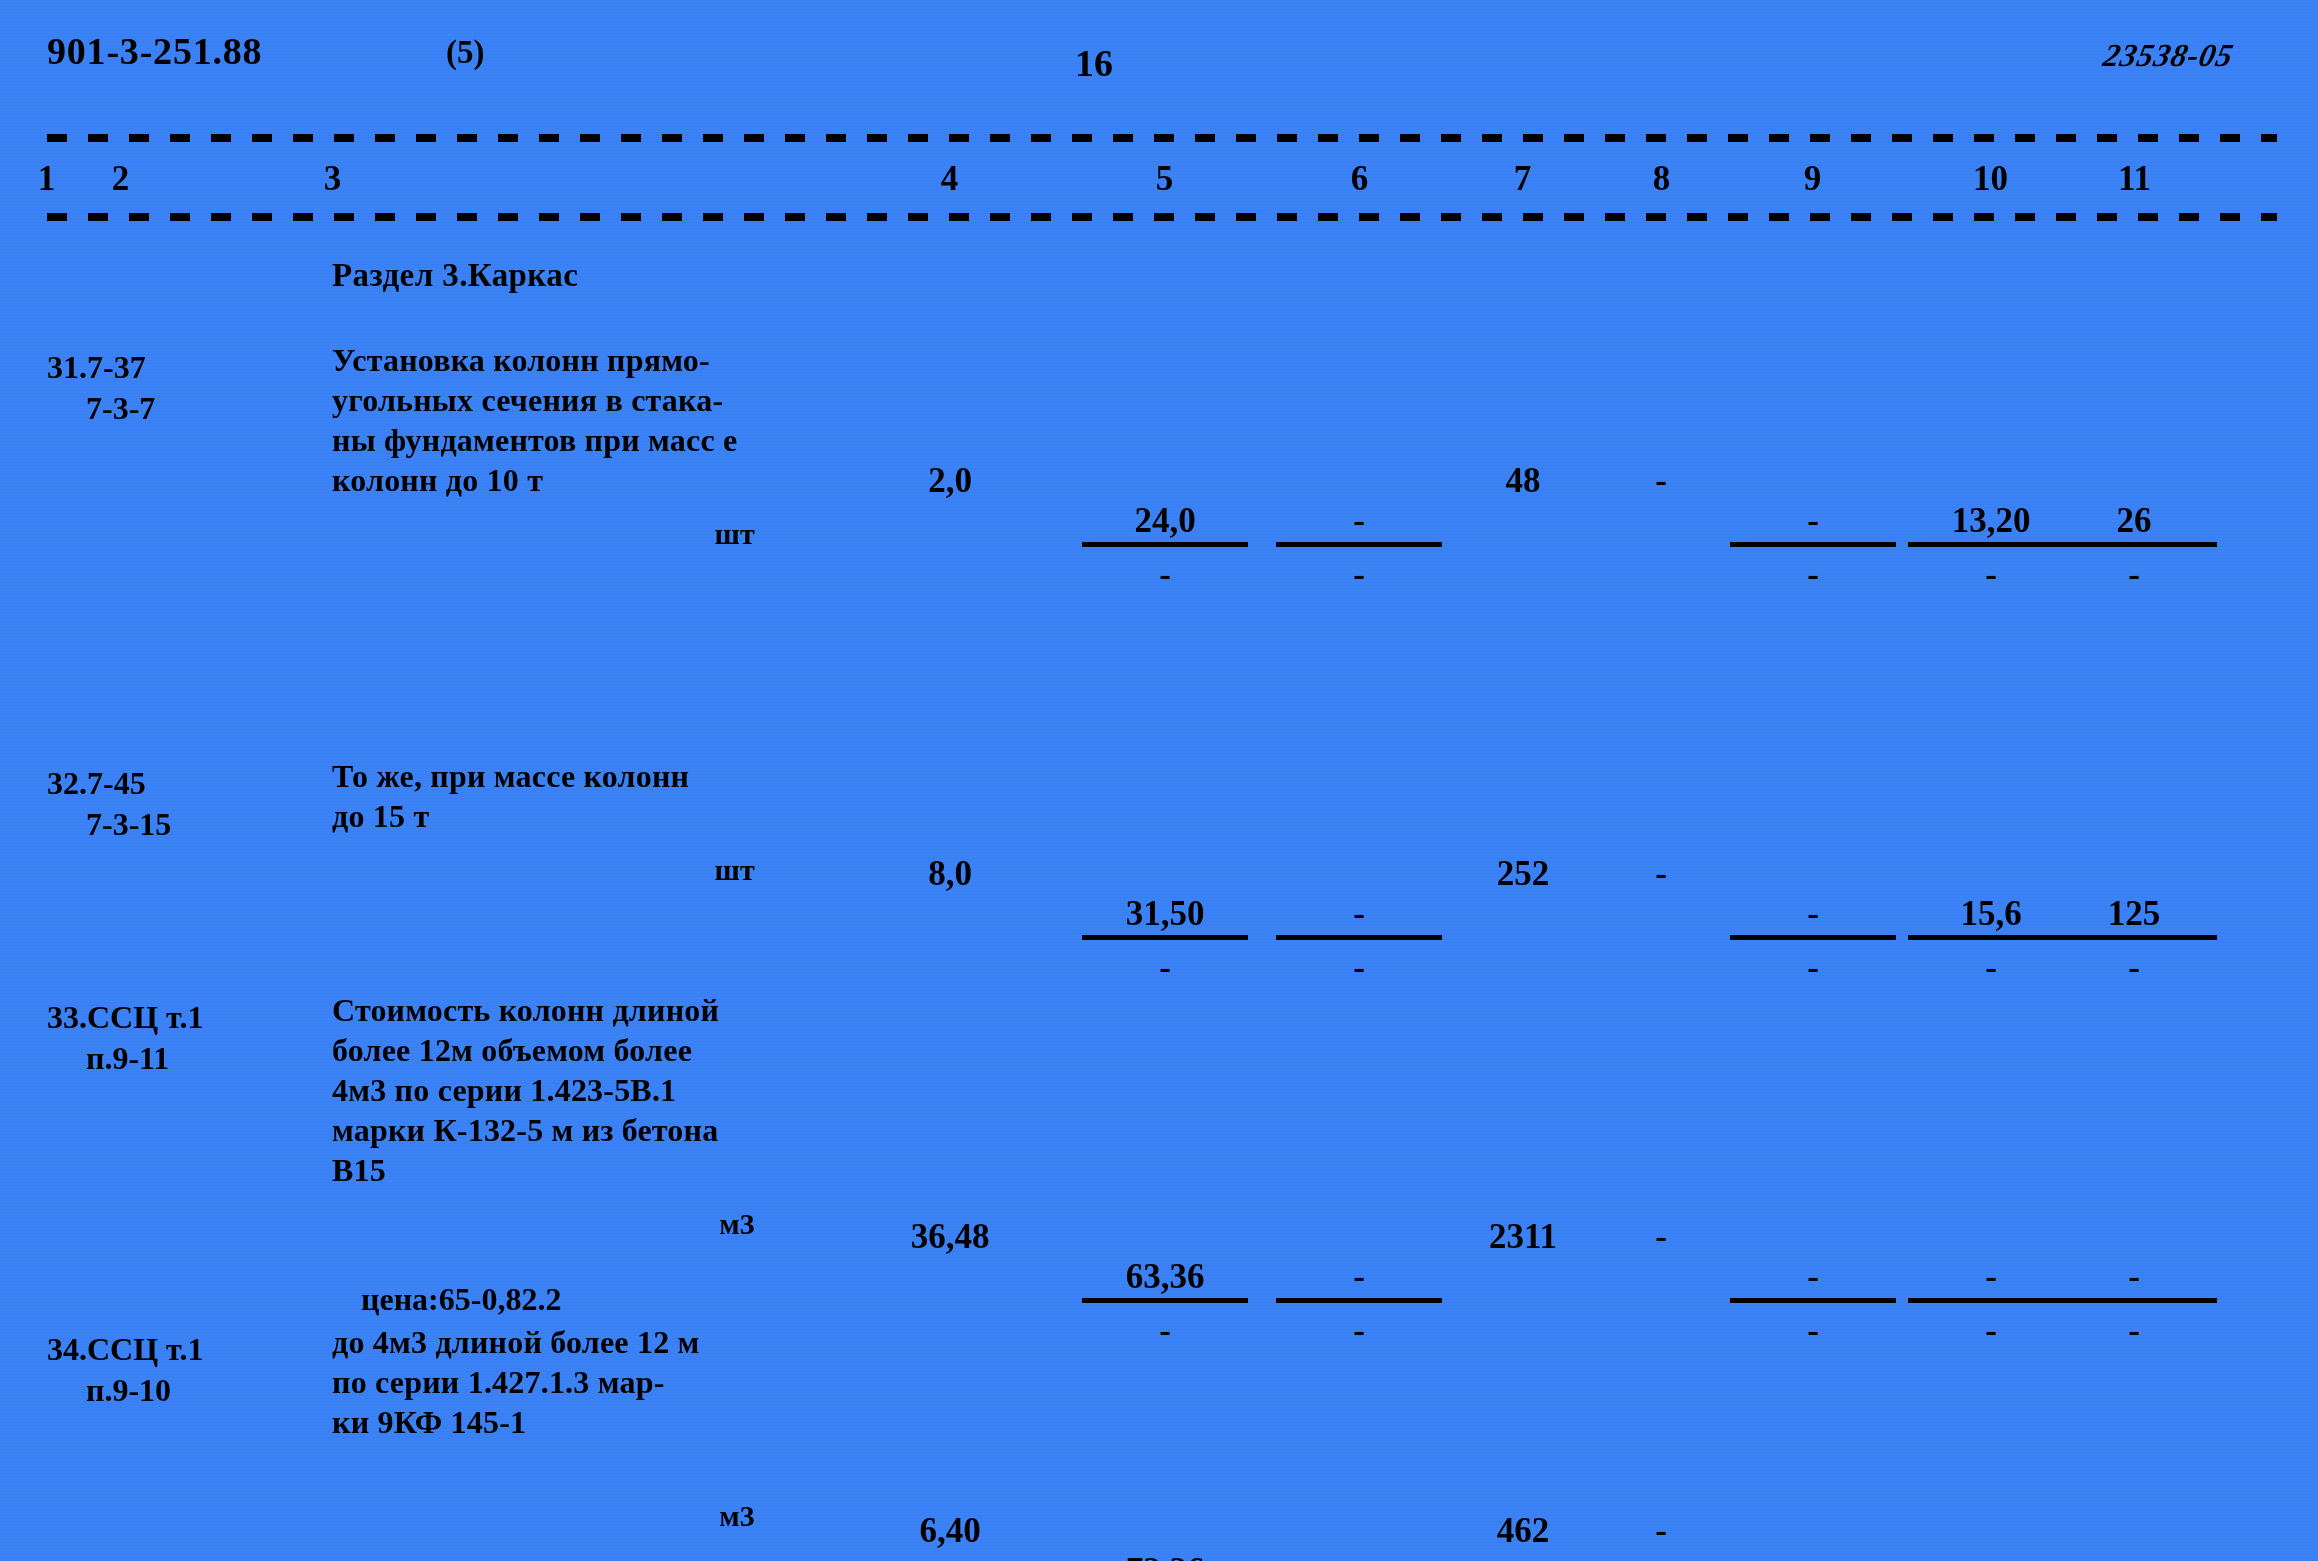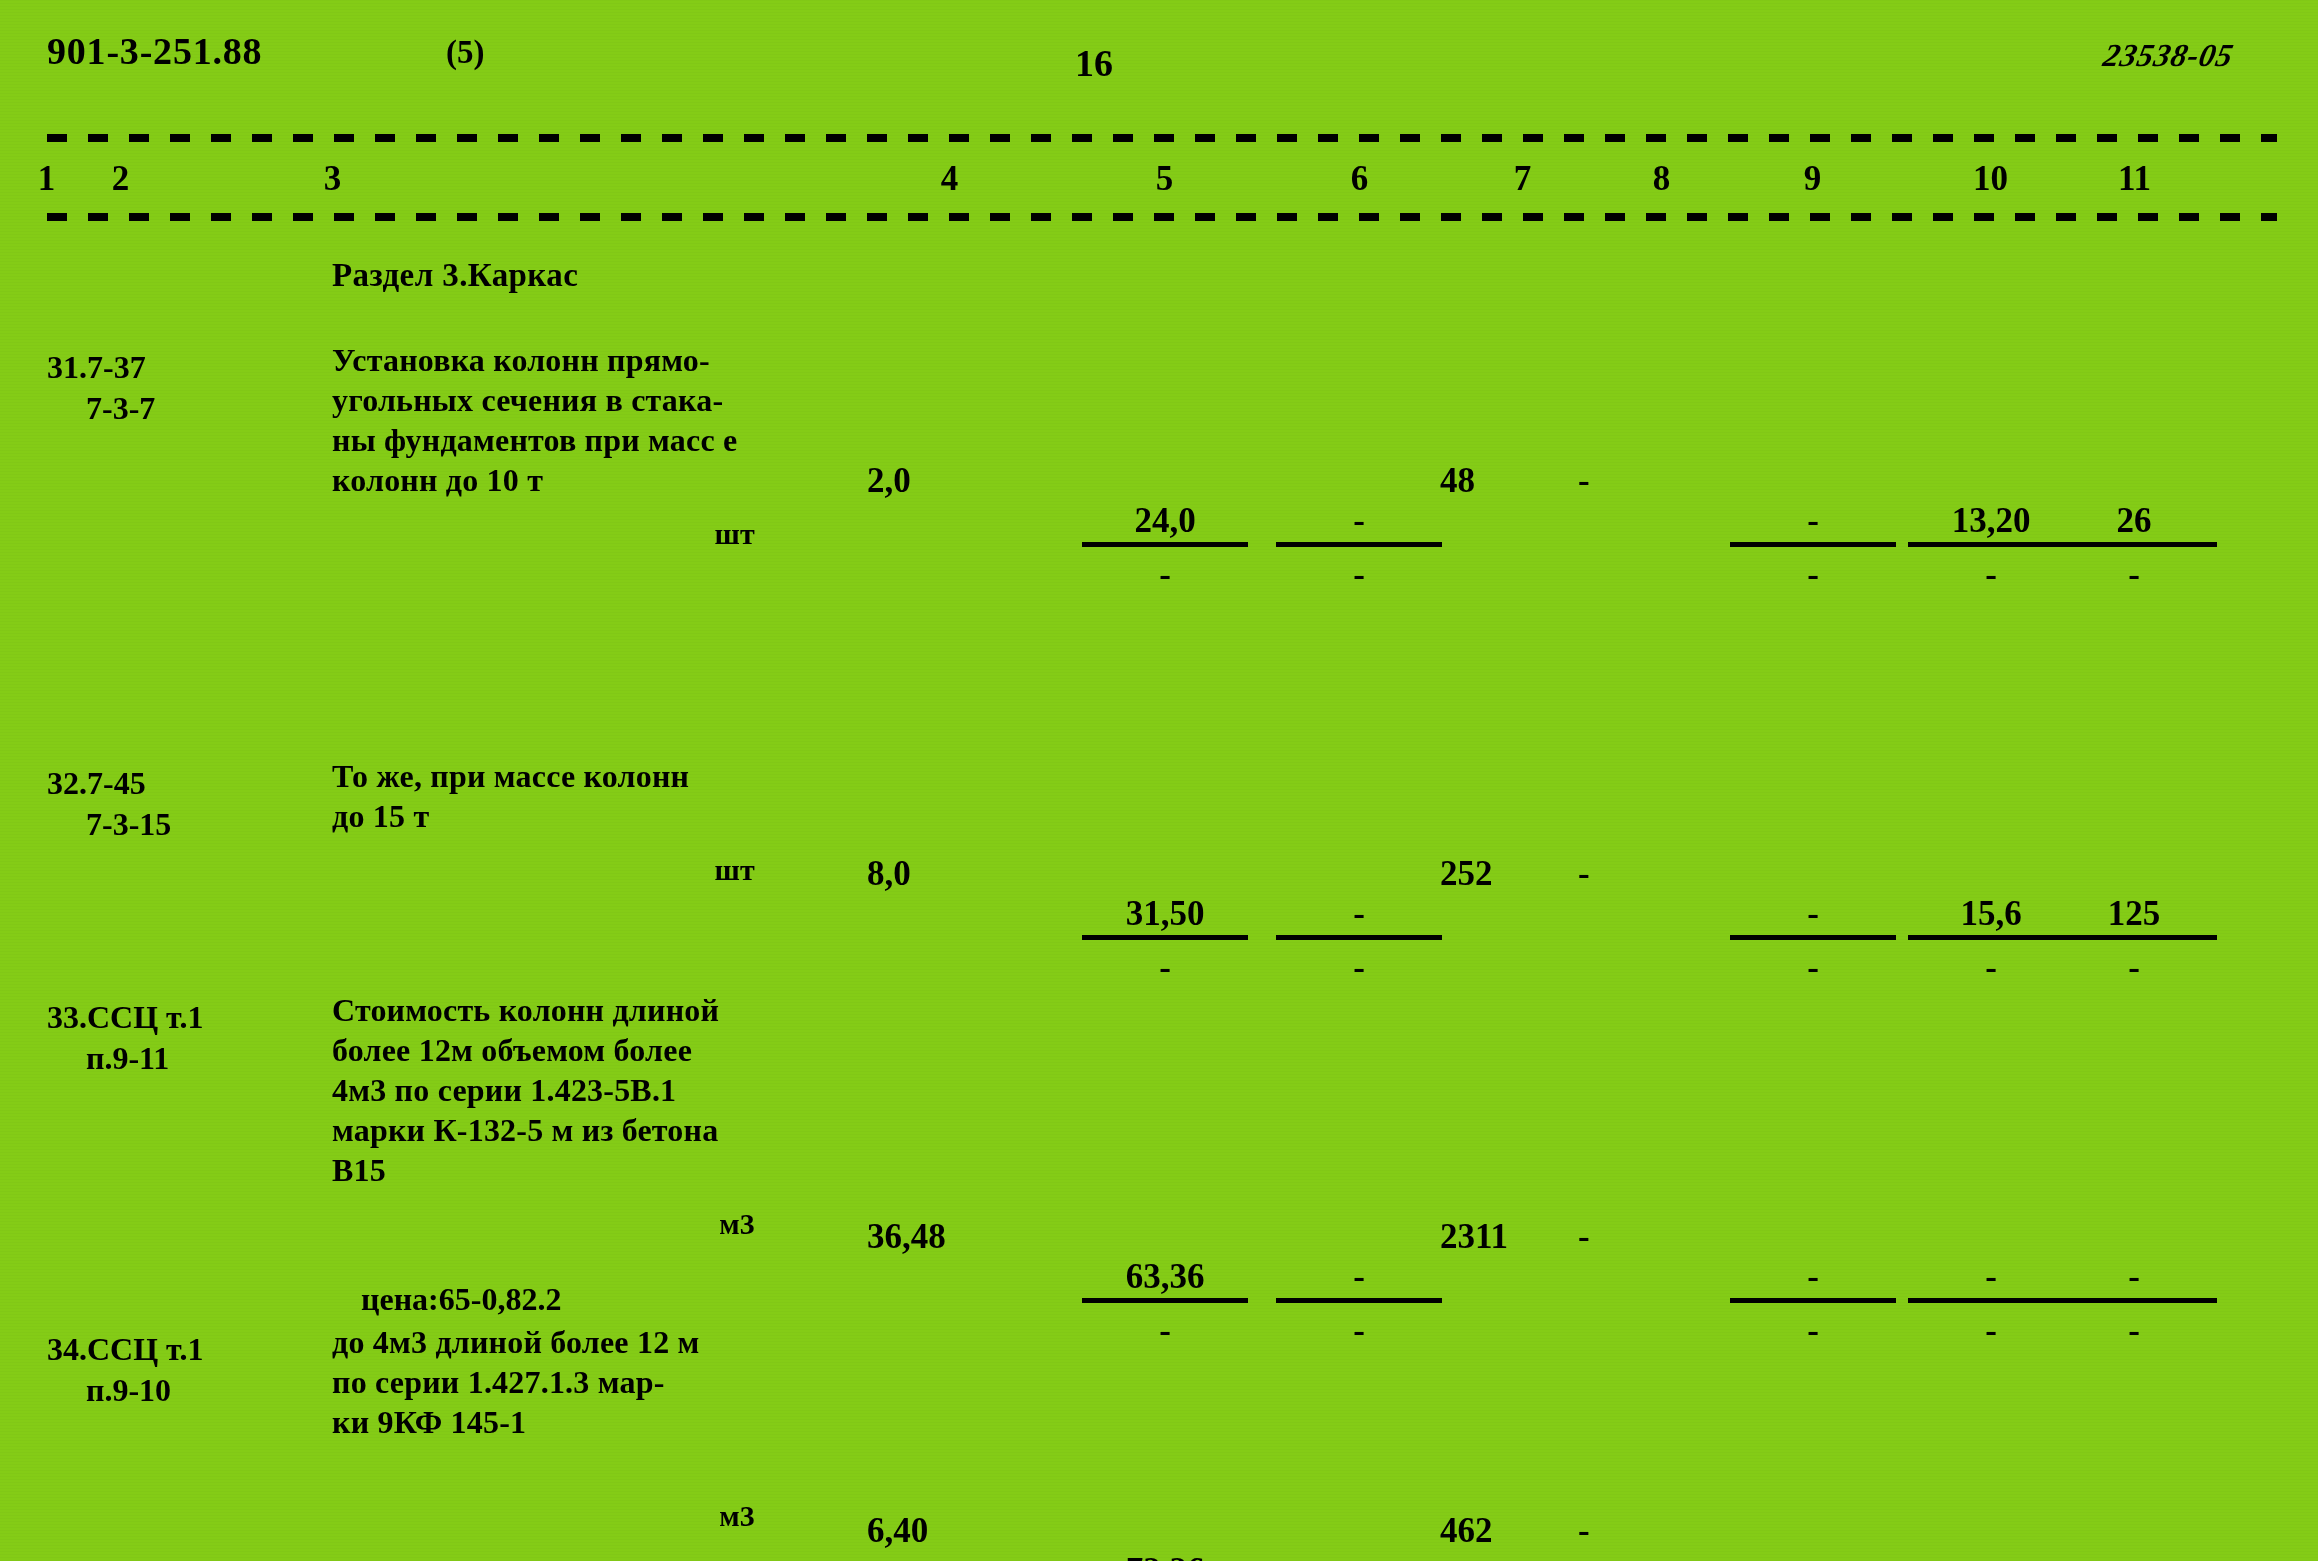--- a/index.html
+++ b/index.html
@@ -13,21 +13,21 @@
     position: relative;
     font-family: "Liberation Serif", "DejaVu Serif", serif;
     color: #000000;
     overflow: hidden;
   }
 
   
   .page {
     position: absolute;
     inset: 0;
-    background: #84cc16;
+    background: #3b82f6;
     padding-left: 44px;
   }
 
   
   .top-header {
     position: absolute;
     top: 29px;
     left: 0;
     width: 2319px;
     height: 53px;
@@ -164,20 +164,21 @@
     font-size: 32px;
     font-weight: 700;
     white-space: nowrap;
   }
 
   
   .num {
     position: absolute;
     font-size: 35px;
     font-weight: 700;
+    text-align: center;
     white-space: nowrap;
     line-height: 39px;
   }
   
   .frac {
     position: absolute;
     text-align: center;
     font-size: 35px;
     font-weight: 700;
     line-height: 39px;

